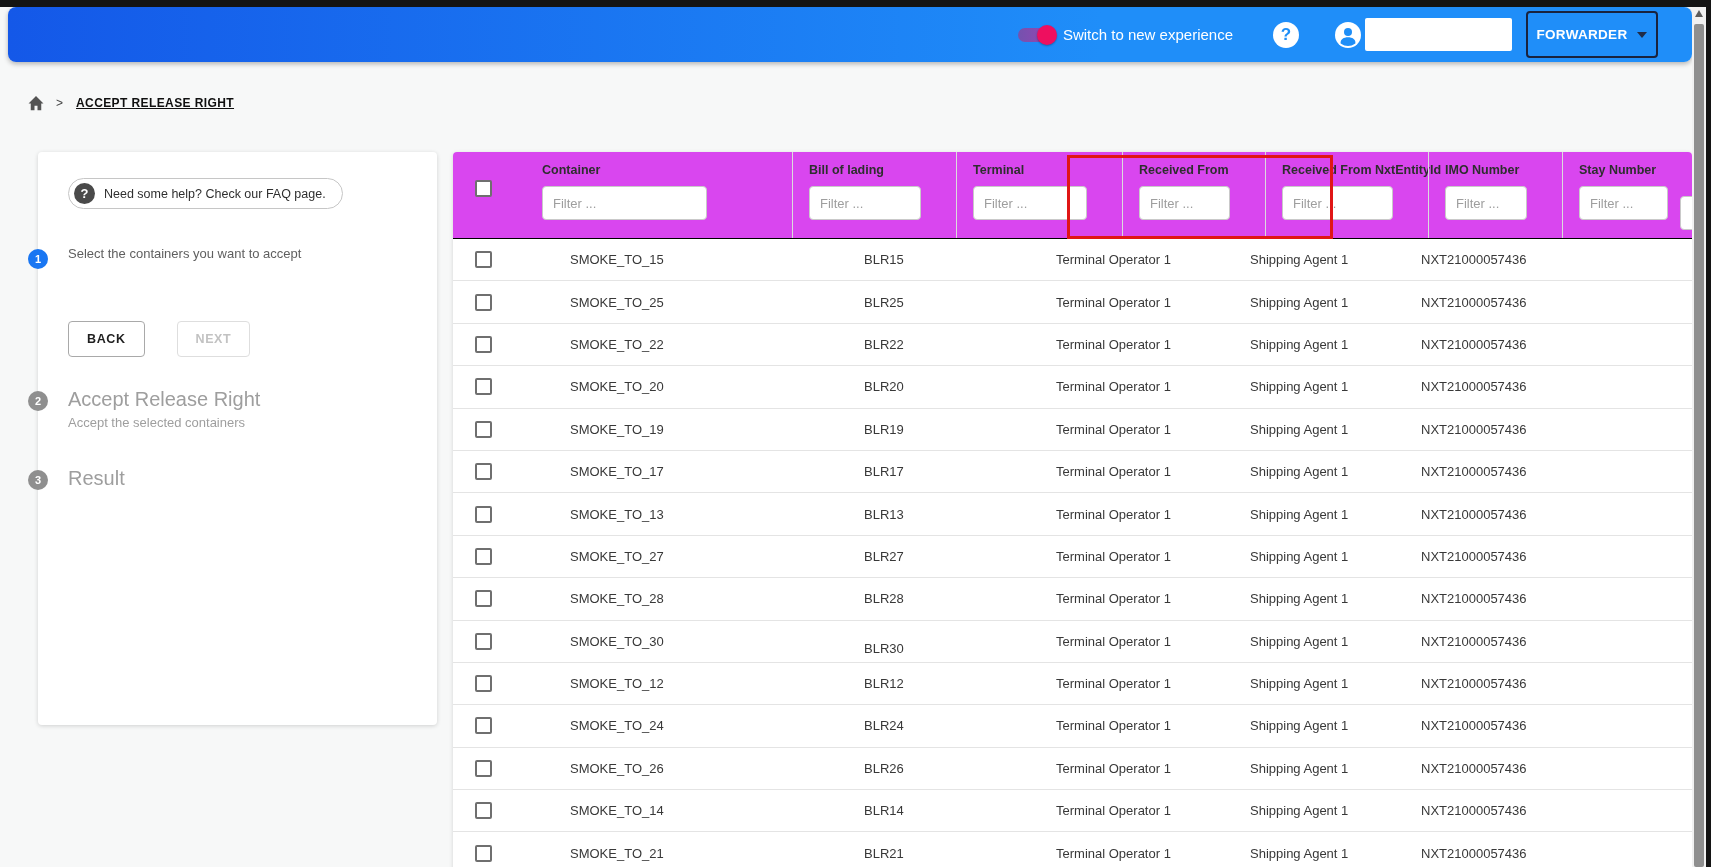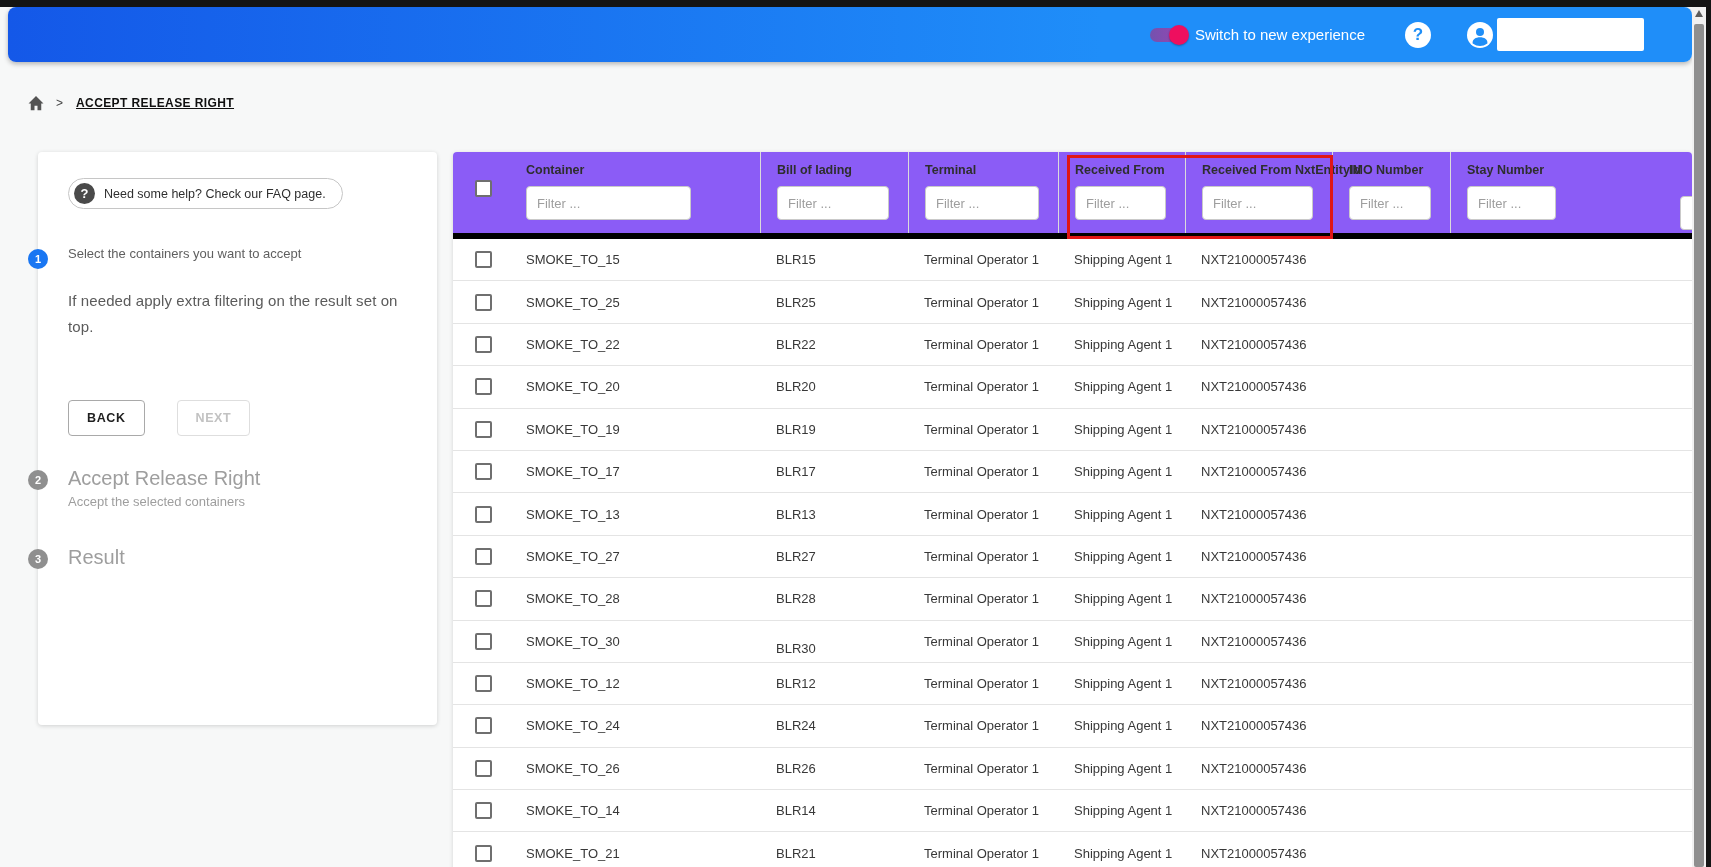--- a/index.html
+++ b/index.html
@@ -72,37 +72,37 @@
     padding:10px 18px; border-radius:4px; background:#fff; cursor:pointer; }
   .btn-back { border:1px solid #a9a9a9; color:#1f1f1f; }
   .btn-next { border:1px solid #dedede; color:#c2c2c2; cursor:default; }
   .step2 { margin-top:31px; }
   .step3 { margin-top:37px; }
 
   
   .table-card { position:absolute; left:453px; top:152px; width:1239px; height:730px;
     background:#fff; border-radius:4px 4px 0 0; box-shadow:0 1px 4px rgba(0,0,0,.15);
     overflow:hidden; z-index:5; }
-  .thead { position:relative; display:flex; height:87px; background:#8b5cf6;
-    border-bottom:6px solid #000000; }
+  .thead { position:relative; display:flex; height:87px; background:#d946ef;
+    border-bottom:1px solid #000000;gap:16px; }
   .th { flex:none; padding:10px 0 0 16px; }
   .th.divided { border-left:1px solid #dbdbdb; }
   .th-label { font-size:12.5px; font-weight:700; color:#2e2e2e; height:16px; line-height:16px;
     white-space:nowrap; }
   .filter-input { display:block; margin-top:8px; height:34px; border:1px solid #c9c9c9;
     border-radius:4px; background:#fff; font-family:inherit; font-size:13px; color:#333;
     padding:8px 10px; }
   .filter-input::placeholder { color:#9e9e9e; }
   .th-check { flex:none; width:57px; padding:28px 0 0 22px; }
   .checkbox { width:17px; height:17px; border:2px solid #6f6f6f; border-radius:2px;
     background:#fff; cursor:pointer; }
   .partial-filter { position:absolute; left:1227px; top:44px; width:80px; height:34px;
     border:1px solid #c9c9c9; border-radius:4px; background:#fff; }
   .trow { display:flex; height:42.4px; align-items:center; border-bottom:1px solid #e4e4e4;
-    background:#fff; }
+    background:#fff;gap:44px; }
   .td { flex:none; font-size:13px; color:#383838; padding-left:16px; white-space:nowrap;
     overflow:hidden; }
   .td-check { flex:none; width:57px; padding-left:22px; }
 
   
   .highlight-box { position:absolute; left:1067px; top:155px; width:266px; height:84px;
     border:3px solid #e01616; z-index:30; pointer-events:none; }
 
   
   .scrollbar { position:absolute; left:1692px; top:0; width:14px; height:867px;
@@ -129,20 +129,24 @@
       <span>?</span>
     </div>
     <div class="icon-circle person-circle">
       <svg width="26" height="26" viewBox="0 0 24 24">
         <circle cx="12" cy="12" r="12" fill="#ffffff"></circle>
         <circle cx="12" cy="9.3" r="3.7" fill="#1e8ef7"></circle>
         <path d="M12 14c-4.1 0-6.8 2.1-6.8 4.6v1.2a12 12 0 0 0 13.6 0v-1.2C18.8 16.1 16.1 14 12 14z" fill="#1e8ef7"></path>
       </svg>
     </div>
     <input class="appbar-input" value="" placeholder="" style="">
+    <button class="role-btn">
+      <span>FORWARDER</span>
+      <span class="caret-down"></span>
+    </button>
   </div>
 
   <div class="breadcrumb">
     <span>
       <svg width="18" height="16" viewBox="0 0 24 21" fill="#545454">
         <path d="M10 20v-6h4v6h5v-9h3L12 1 2 11h3v9z"></path>
       </svg>
     </span>
     <span class="crumb-sep">&gt;</span>
     <span class="crumb-link">ACCEPT RELEASE RIGHT</span>
@@ -152,21 +156,20 @@
     <div class="faq-pill">
       <span class="faq-q">?</span>
       <span class="faq-text">Need some help? Check our FAQ page.</span>
     </div>
 
     <div class="step step1">
       <div class="step-circle active">1</div>
       <div class="step-sub">Select the containers you want to accept</div>
     </div>
 
-    <div class="wizard-para para2">If needed apply extra filtering on the result set on top.</div>
 
     <div class="btn-row">
       <button class="w-btn btn-back">BACK</button>
       <button class="w-btn btn-next">NEXT</button>
     </div>
 
     <div class="step step2 dim">
       <div class="step-circle inactive">2</div>
       <div class="step-title">Accept Release Right</div>
       <div class="step-sub">Accept the selected containers</div>

